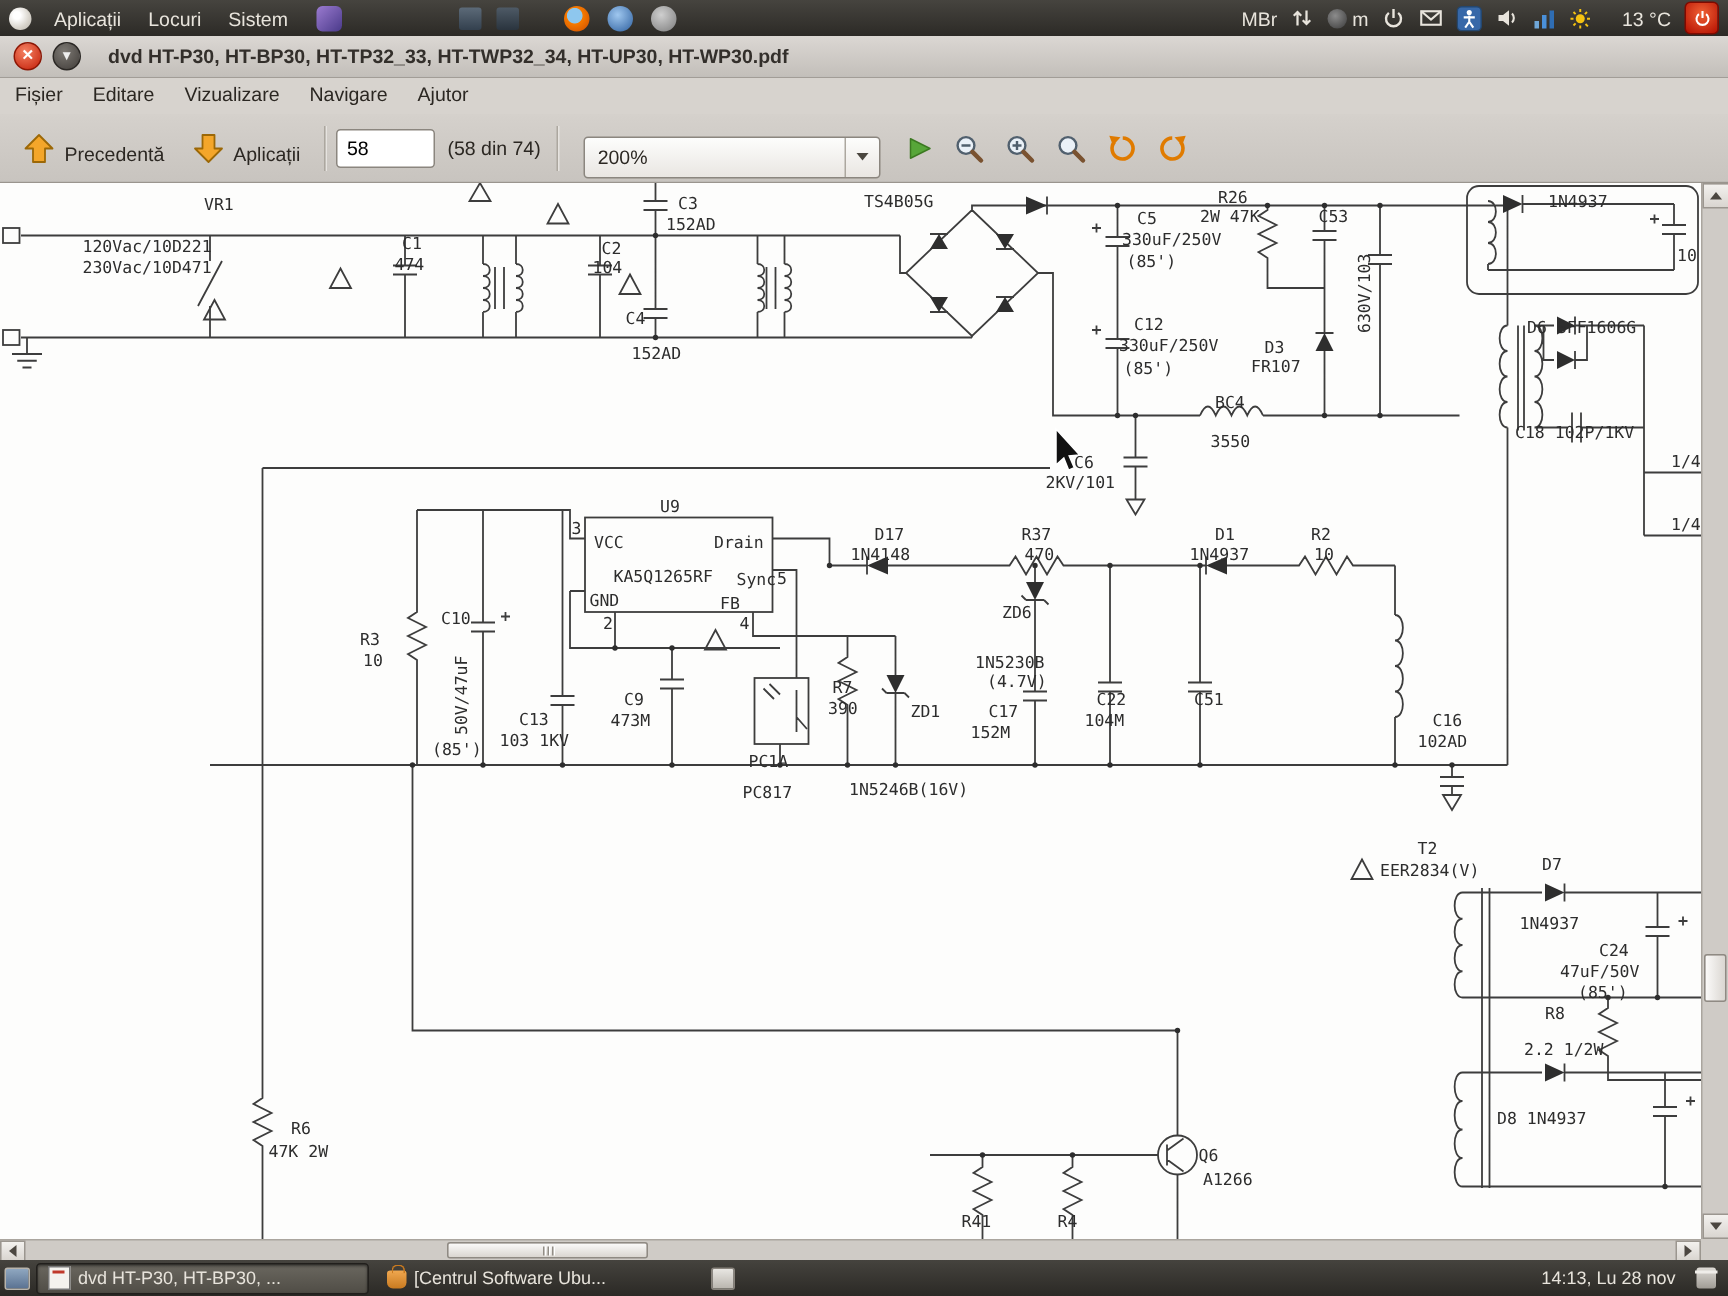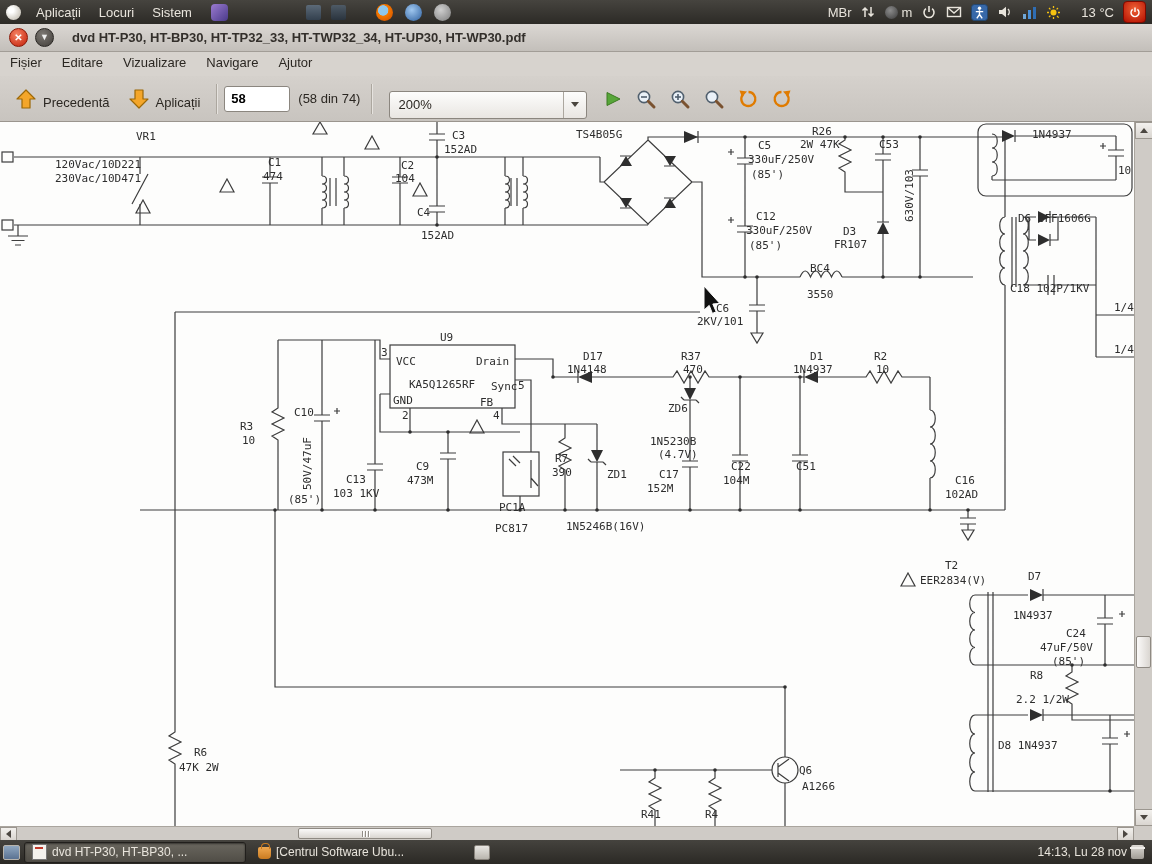--- a/index.html
+++ b/index.html
@@ -39,21 +39,21 @@
   .menubar{position:absolute;left:0;top:52px;width:1152px;height:24px;background:#d7d3ce;
     display:flex;align-items:flex-start;font-size:13px;color:#2b2722;}
   .mitem{padding:3px 10px;}
   
   .toolbar{position:absolute;left:0;top:76px;width:1152px;height:46px;
     background:linear-gradient(#d5d1cc,#c8c4bf);border-bottom:1px solid #9a958e;
     display:flex;align-items:center;box-sizing:border-box;font-size:13px;color:#2b2722;}
   .tbtn{display:flex;align-items:flex-end;gap:6px;padding:5px 9px;border-radius:3px;}
   .tsep{width:1px;height:30px;background:#aca79f;margin:0 7px;box-shadow:1px 0 0 #e6e3df;}
   .page-entry{width:52px;height:24px;border:1px solid #8b867f;border-radius:3px;background:#fff;
-    font-size:13px;padding:0 6px;font-family:"Liberation Sans",sans-serif;font-weight:bold;}
+    font-size:13px;padding:0 6px;font-family:"Liberation Sans",sans-serif;}
   .page-of{margin-left:8px;margin-right:4px;}
   .zoom-combo{display:flex;align-items:center;width:196px;height:26px;border:1px solid #8b867f;border-radius:3px;
     background:linear-gradient(#fdfdfc,#e9e6e2);margin-left:10px;margin-top:12px;}
   .zoom-text{flex:1;padding-left:8px;}
   .zoom-dd{width:22px;height:100%;border-left:1px solid #aca79f;display:flex;align-items:center;justify-content:center;}
   .dd-arrow{width:0;height:0;border-left:4px solid transparent;border-right:4px solid transparent;border-top:5px solid #4a463f;}
   .iconbtn{padding:4px 6px;display:flex;align-items:center;}
   
   .content{position:absolute;left:0;top:122px;width:1134px;height:704px;background:#fdfdfc;overflow:hidden;}
   .schem text{font-family:"DejaVu Sans Mono",monospace;font-size:11px;fill:#2d2d2d;}
@@ -83,21 +83,21 @@
   .taskbtn{display:flex;align-items:center;gap:5px;height:19px;padding:0 7px;margin-left:4px;
     border-radius:3px;white-space:nowrap;overflow:hidden;}
   .taskbtn.active{background:linear-gradient(#6a675f,#504d46);border:1px solid #211f1c;box-shadow:inset 0 1px 2px rgba(0,0,0,.5);}
   .taskbtn.plain{border:1px solid transparent;}
   .doc-ic{width:13px;height:14px;background:#f4f2ee;border:1px solid #7a7possible5;position:relative;display:inline-block;}
   .doc-ic{border:1px solid #777;}
   .doc-ic::after{content:"";position:absolute;left:2px;top:2px;width:8px;height:2px;background:#c0392b;}
   .bag-ic{width:13px;height:12px;background:linear-gradient(#f0a850,#c97a20);border-radius:2px 2px 4px 4px;position:relative;display:inline-block;margin-top:2px;}
   .bag-ic::before{content:"";position:absolute;left:3px;top:-4px;width:7px;height:5px;border:1.5px solid #c97a20;border-bottom:none;border-radius:4px 4px 0 0;}
   .mini-ic{width:14px;height:13px;background:linear-gradient(#e8e6e2,#b9b5ae);border:1px solid #88837c;border-radius:2px;display:inline-block;}
-  .clock{margin-left:auto;margin-right:4px;}
+  .clock{margin-left:auto;margin-right:14px;}
   .trash-ic{width:13px;height:14px;background:linear-gradient(#dedbd6,#a09c95);border-radius:2px;margin-right:8px;position:relative;}
   .trash-ic::before{content:"";position:absolute;left:-1px;top:2px;width:15px;height:1.6px;background:#efede9;}
 </style>
 </head>
 <body>
 
 <div class="panel-top">
   <span class="ubuntu-logo"></span>
   <span class="pmenu">Aplicații</span>
   <span class="pmenu">Locuri</span>

